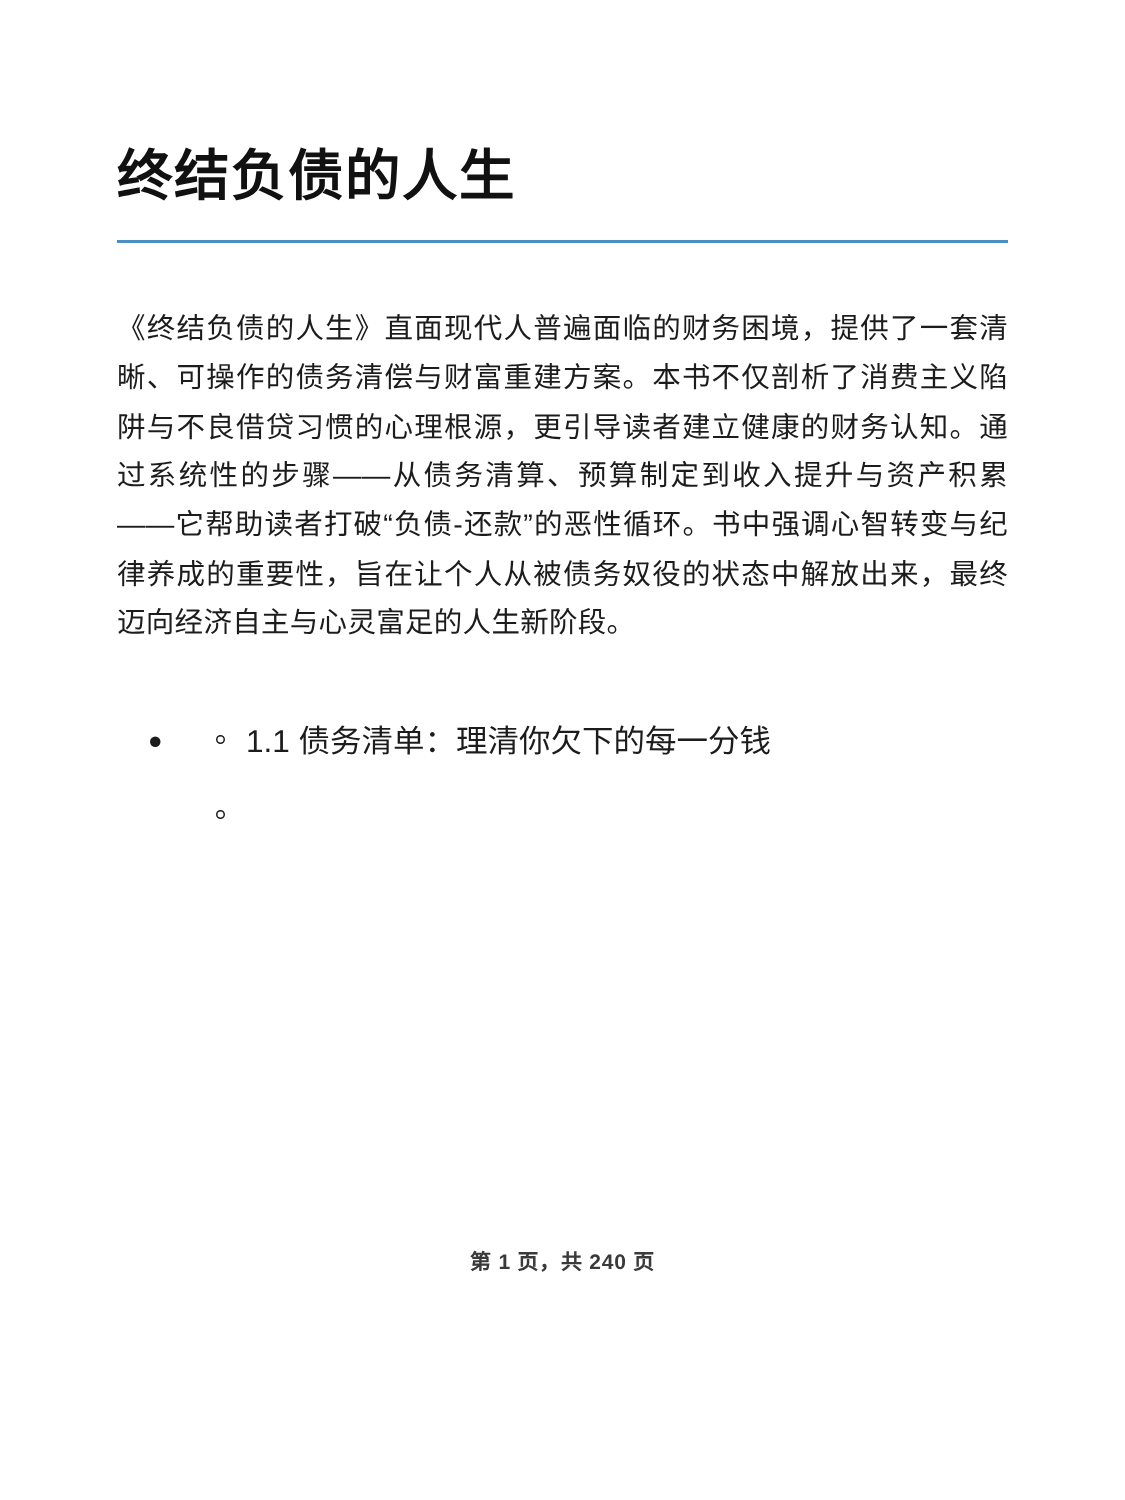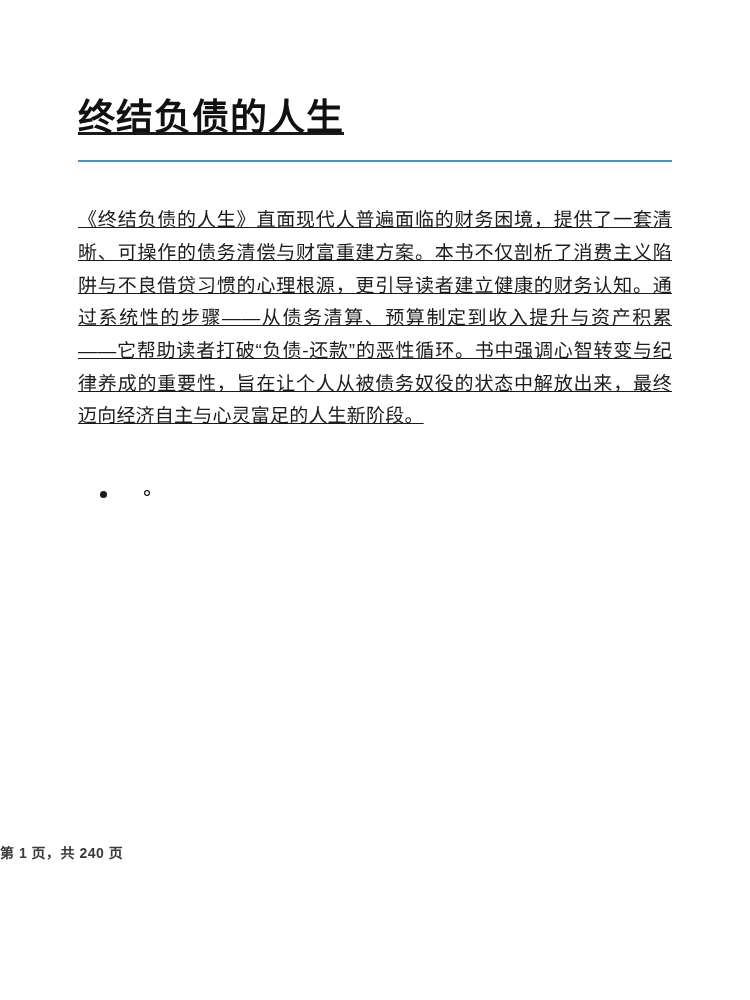--- a/index.html
+++ b/index.html
@@ -13,21 +13,20 @@
     font-family: "Liberation Sans", "DejaVu Sans", sans-serif;
     color: #1a1a1a;
     overflow: hidden;
   }
   .page {
     position: relative;
     width: 750px;
     height: 886px;
     box-sizing: border-box;
     padding: 96px 78px 12px 78px;
-    text-decoration: underline;
   }
   .doc-title {
     font-size: 37px;
     font-weight: bold;
     letter-spacing: 1px;
     color: #111111;
     margin: 0 0 20px 0;
     line-height: 1.2;
   }
   .title-rule {
@@ -100,21 +99,22 @@
     width: 6px;
     height: 6px;
     border: 1.5px solid #1c1c1c;
     border-radius: 50%;
     box-sizing: border-box;
   }
   .page-footer {
     position: absolute;
     left: 0;
     right: 0;
-    bottom: 24px;
+    bottom: 36px;
+    text-align: center;
     font-size: 14px;
     font-weight: bold;
     color: #3a3a3a;
     letter-spacing: 0.5px;
   }
 </style>
 </head>
 <body>
 
 <div class="page">
@@ -126,20 +126,21 @@
 
   <p class="abstract-body">《终结负债的人生》直面现代人普遍面临的财务困境，提供了一套清晰、可操作的债务清偿与财富重建方案。本书不仅剖析了消费主义陷阱与不良借贷习惯的心理根源，更引导读者建立健康的财务认知。通过系统性的步骤——从债务清算、预算制定到收入提升与资产积累——它帮助读者打破“负债-还款”的恶性循环。书中强调心智转变与纪律养成的重要性，旨在让个人从被债务奴役的状态中解放出来，最终迈向经济自主与心灵富足的人生新阶段。</p>
 
 
   <ul class="toc-level1">
     <li class="toc-chapter">
       <span class="bullet-disc"></span>
       <ul class="toc-level2">
         <li class="toc-section">
           <span class="bullet-circle"></span>
+          <span>1.1 债务清单：理清你欠下的每一分钱</span>
         </li>
         <li class="toc-section">
           <span class="bullet-circle"></span>
         </li>
       </ul>
     </li>
   </ul>
 
   <div class="page-footer">第 1 页，共 240 页</div>
 

